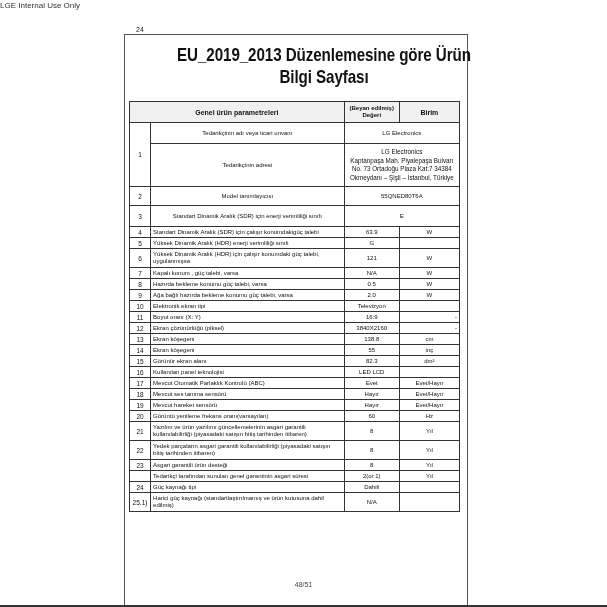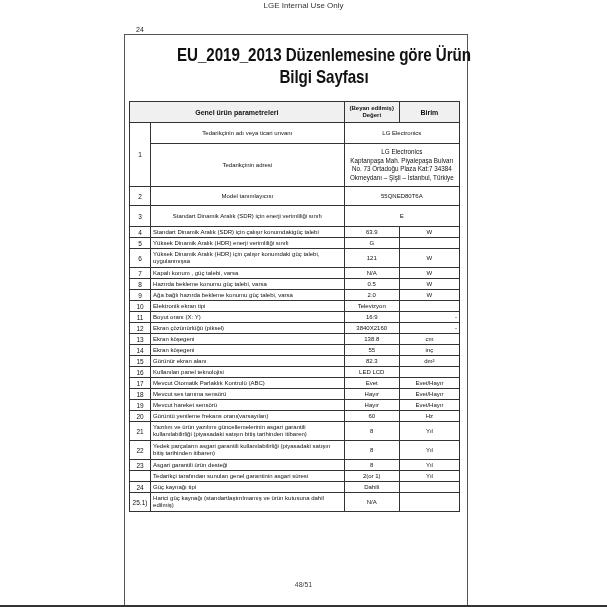--- a/index.html
+++ b/index.html
@@ -1,17 +1,17 @@
 <!DOCTYPE html>
 <html><head>
 <meta charset="utf-8">
 <style>
   html, body { margin: 0; padding: 0; background: #ffffff; }
   body { width: 607px; height: 607px; position: relative; overflow: hidden; font-family: "Liberation Sans", sans-serif; color: #111; }
-  .header-note { position: absolute; top: 1px; left: 0; width: 607px; text-align: center; font-size: 8px; color: #333; }
+  .header-note { position: absolute; top: 1px; left: 0; width: 607px; font-size: 8px; color: #333; }
   .page-num { position: absolute; top: 26px; left: 136px; font-size: 7px; color: #222; }
   .frame { position: absolute; left: 124px; top: 34px; width: 342px; height: 570px; border-left: 1px solid #555; border-top: 1px solid #555; border-right: 1px solid #555; }
   .title { position: absolute; left: 124px; top: 44px; width: 400px; text-align: center; font-size: 18.5px; font-weight: bold; line-height: 22px; transform: scaleX(0.82); transform-origin: 200px 0; letter-spacing: -0.1px; }
   table.spec { position: absolute; left: 129px; top: 101px; width: 331px; border-collapse: collapse; font-size: 6px; line-height: 7px; }
   table.spec td, table.spec th { border: 1px solid #333; padding: 0 2px; vertical-align: middle; }
   table.spec th { background: #f0f0f0; font-weight: bold; font-size: 7px; height: 20px; }
   table.spec th.val { font-size: 6px; line-height: 7px; }
   td.num { width: 16px; text-align: center; font-size: 6.5px; }
   td.param { width: 188px; }
   td.param.center { text-align: center; }

